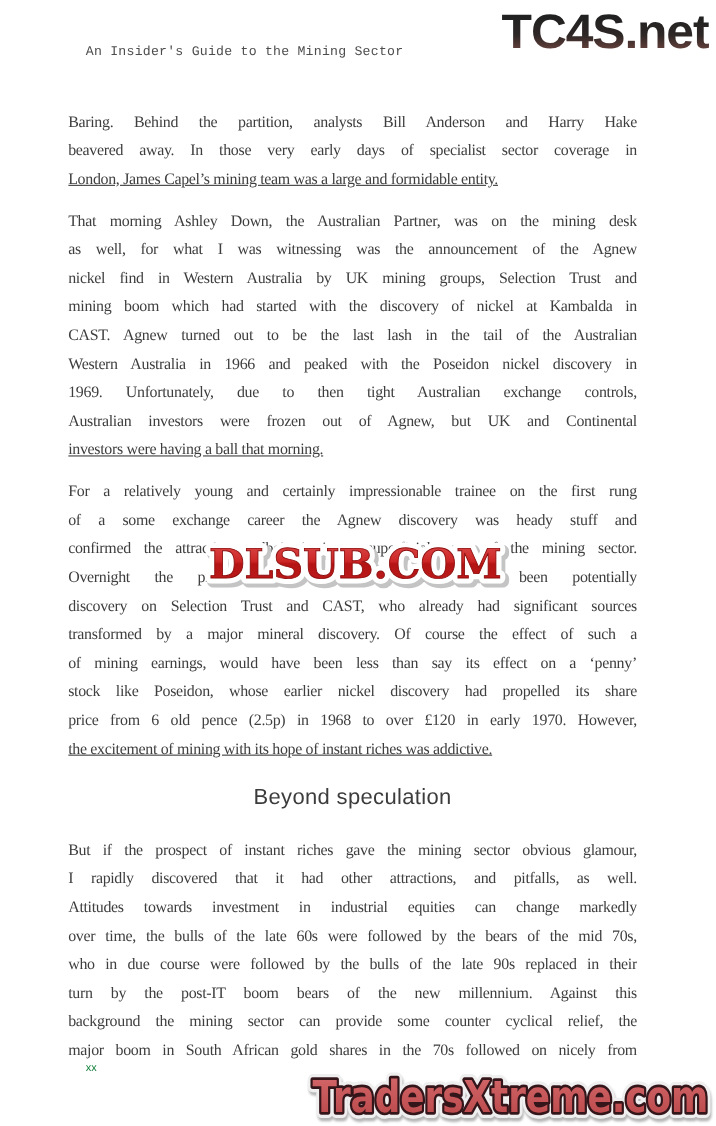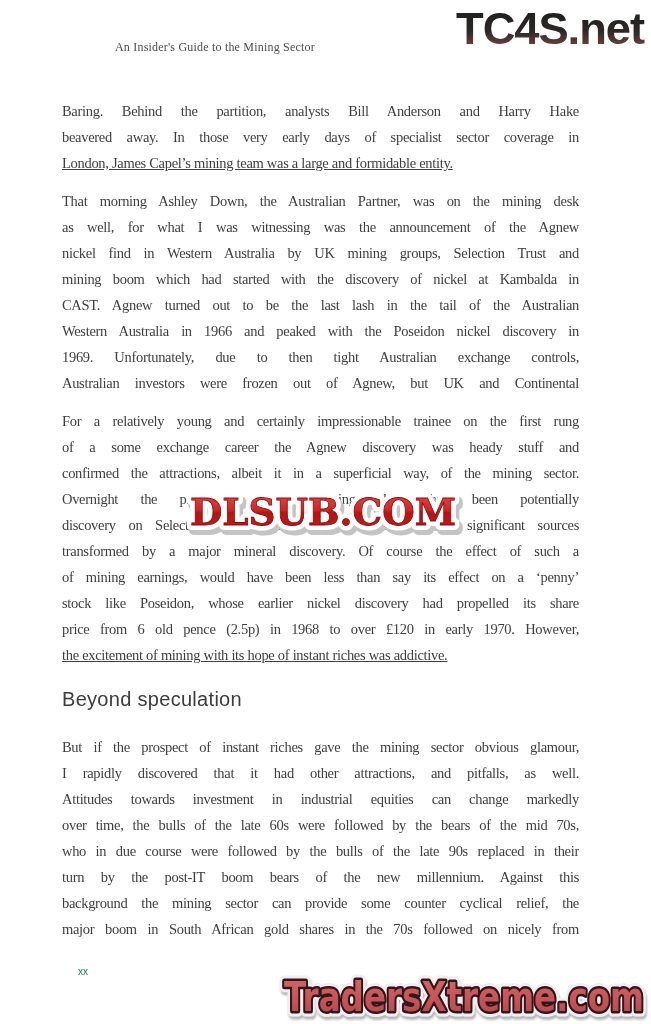--- a/index.html
+++ b/index.html
@@ -6,40 +6,40 @@
   .page {
     position:relative;
     width:651px; height:1024px;
     background:#ffffff;
     overflow:hidden;
     font-family:"Liberation Serif", serif;
     color:#3e3e3e;
   }
   .running-header {
     position:absolute; left:78px; top:40px;
-    font-family:Liberation Serif, serif;
-    font-size:12px; color:#4d4d4d; letter-spacing:0.2px;margin-left:37px;
+    font-family:Liberation Mono, monospace;
+    font-size:12px; color:#4d4d4d; letter-spacing:0.2px;
   }
   .logo-top { position:absolute; right:3px; top:1px; }
   .text-column {
     position:absolute; left:62px; top:94px; width:517px;
   }
   .para { margin:4px 0 12px 0; }
   .ln, .ln-end {
     width:517px; line-height:26px; height:26px;
     font-size:14.5px; letter-spacing:-0.3px;
     text-align:justify; text-align-last:justify;
     white-space:normal; overflow:hidden;
   }
   .ln-end { text-align-last:left;text-decoration:underline; }
   .section-heading {
     font-family:"Liberation Sans", sans-serif;
     font-size:20px; font-weight:400; color:#3c3c3c;
     letter-spacing:0.3px;
-    margin:18px 0 22px 0; line-height:26px;
+    margin:18px 0 22px 0; line-height:26px;text-align:center;
   }
   .watermark {
     position:absolute; left:176px; top:486px;
     pointer-events:none;
   }
   .page-number {
     position:absolute; left:78px; top:966px;
     font-family:"Liberation Sans", sans-serif;
     font-size:10px; color:#15803d;
   }
@@ -74,20 +74,21 @@
 
     <div class="para">
       <div class="ln">That morning Ashley Down, the Australian Partner, was on the mining desk</div>
       <div class="ln">as well, for what I was witnessing was the announcement of the Agnew</div>
       <div class="ln">nickel find in Western Australia by UK mining groups, Selection Trust and</div>
       <div class="ln">mining boom which had started with the discovery of nickel at Kambalda in</div>
       <div class="ln">CAST. Agnew turned out to be the last lash in the tail of the Australian</div>
       <div class="ln">Western Australia in 1966 and peaked with the Poseidon nickel discovery in</div>
       <div class="ln">1969. Unfortunately, due to then tight Australian exchange controls,</div>
       <div class="ln">Australian investors were frozen out of Agnew, but UK and Continental</div>
+      <div class="ln-end">investors were having a ball that morning.</div>
     </div>
 
     <div class="para">
       <div class="ln">For a relatively young and certainly impressionable trainee on the first rung</div>
       <div class="ln">of a some exchange career the Agnew discovery was heady stuff and</div>
       <div class="ln">confirmed the attractions, albeit it in a superficial way, of the mining sector.</div>
       <div class="ln">Overnight the prospects of a mining share had been potentially</div>
       <div class="ln">discovery on Selection Trust and CAST, who already had significant sources</div>
       <div class="ln">transformed by a major mineral discovery. Of course the effect of such a</div>
       <div class="ln">of mining earnings, would have been less than say its effect on a ‘penny’</div>

